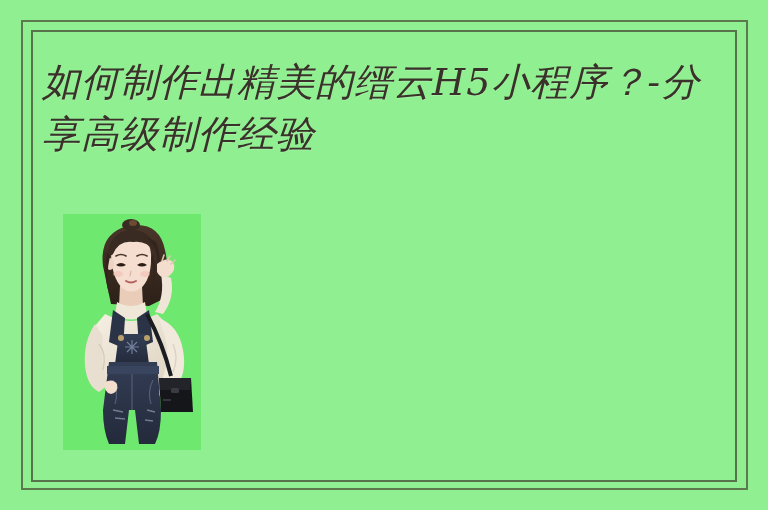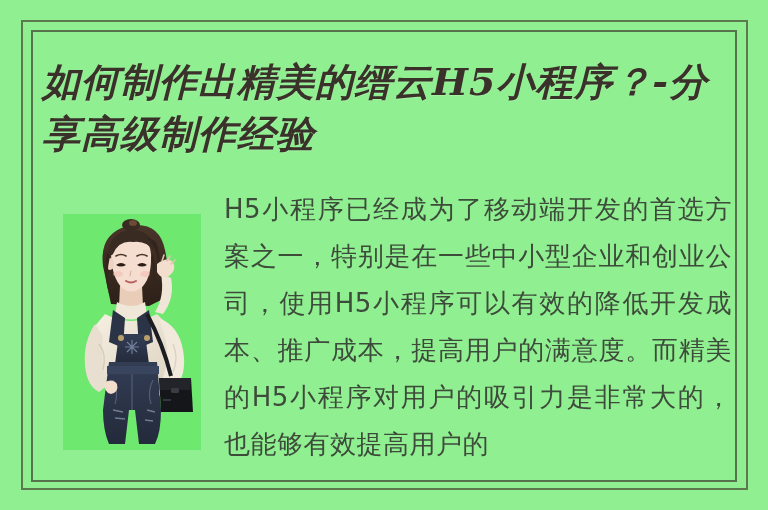--- a/index.html
+++ b/index.html
@@ -47,21 +47,21 @@
 
   
   .title {
     position: absolute;
     left: 42px;
     top: 56px;
     width: 688px;
     color: #39312a;
     font-family: "DejaVu Serif", "Liberation Serif", serif;
     font-size: 38px;
-    font-weight: bold;
+    font-weight: normal;
     font-style: italic;
     line-height: 52px;
     letter-spacing: 1px;
     white-space: normal;
     text-shadow: 0 1px 0 rgba(255,255,255,0.18);
   }
 
   
   .figure-wrap {
     position: absolute;
@@ -206,17 +206,14 @@
         <path d="M96 164 L128 164 L130 198 L98 198 Z" fill="#15161a"></path>
         <path d="M96 164 L128 164 L127 176 L97 176 Z" fill="#23242a"></path>
         <rect x="108" y="174" width="8" height="5" rx="1.5" fill="#3a3c44"></rect>
         <path d="M100 186 L108 186" stroke="#34363d" stroke-width="2"></path>
 
         <rect x="0" y="232" width="138" height="4" fill="#6ee86e"></rect>
       </g>
     </svg>
   </div>
 
-  <div class="body-copy">
-    <p>H5小程序已经成为了移动端开发的首选方案之一，特别是在一些中小型企业和创业公司，使用H5小程序可以有效的降低开发成本、推广成本，提高用户的满意度。而精美的H5小程序对用户的吸引力是非常大的，也能够有效提高用户的</p>
-  </div>
 
 </div>
 
 </body></html>

